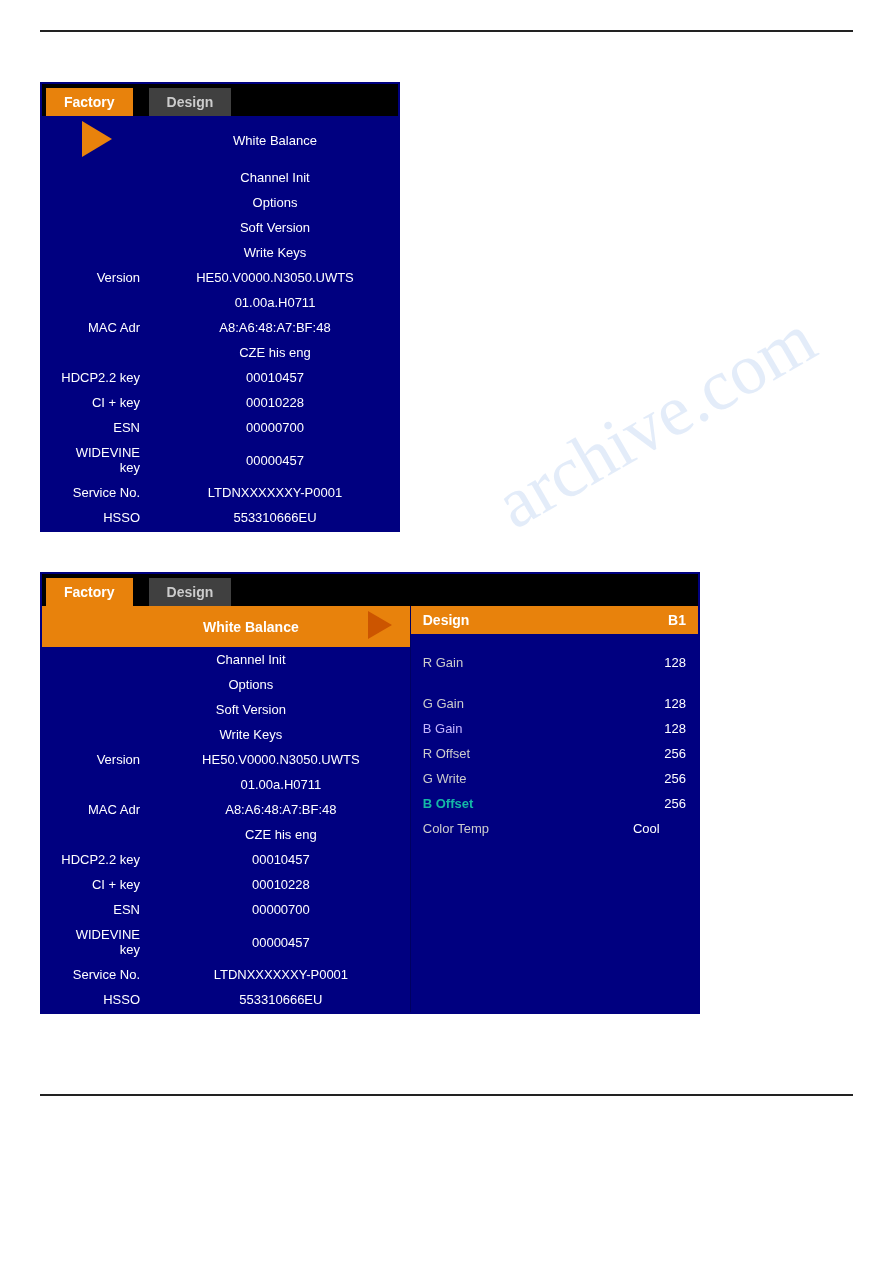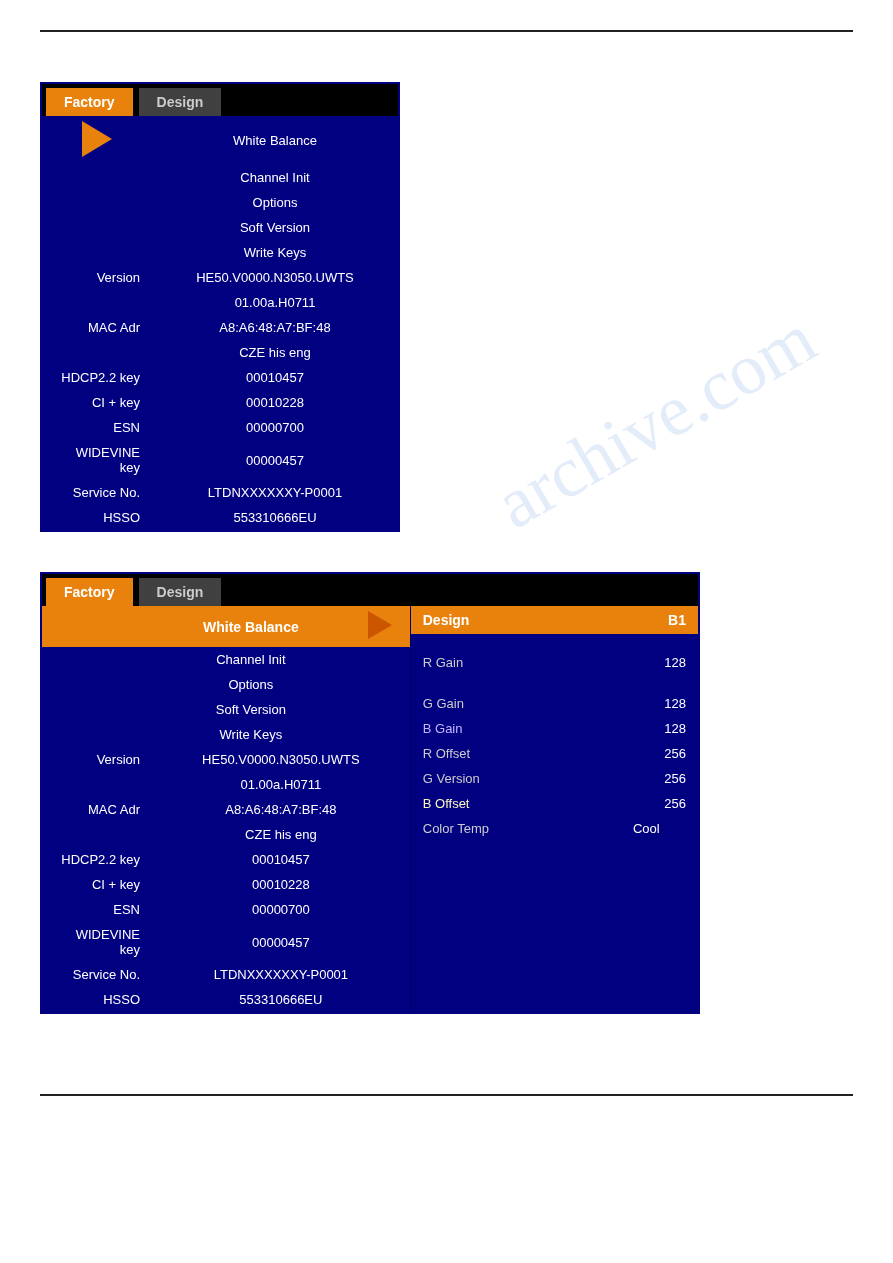--- a/index.html
+++ b/index.html
@@ -35,21 +35,21 @@
       background: #000080;
       border: 2px solid #000080;
       width: 660px;
     }
 
     
     .tab-bar {
       display: flex;
       background: #000;
       padding: 4px 4px 0 4px;
-      gap: 6px;
+      gap: 16px;
     }
 
     .tab {
       padding: 6px 18px;
       font-size: 14px;
       font-weight: bold;
       cursor: pointer;
     }
 
     .tab-active {
@@ -338,25 +338,25 @@
               </tr>
               <tr class="menu-row-normal">
                 <td style="color:#c4b5fd; padding:5px 12px;">B Gain</td>
                 <td style="color:#fff; text-align:right; padding:5px 12px;">128</td>
               </tr>
               <tr class="menu-row-normal">
                 <td style="color:#ccc; padding:5px 12px;">R Offset</td>
                 <td style="color:#fff; text-align:right; padding:5px 12px;">256</td>
               </tr>
               <tr class="menu-row-normal">
-                <td style="color:#ccc; padding:5px 12px;">G Version</td>
+                <td style="color:#ccc; padding:5px 12px;">G Write</td>
                 <td style="color:#fff; text-align:right; padding:5px 12px;">256</td>
               </tr>
               <tr class="menu-row-normal">
-                <td style="color:#fef9c3; padding:5px 12px;">B Offset</td>
+                <td style="color:#14b8a6; padding:5px 12px;font-weight:bold;">B Offset</td>
                 <td style="color:#fff; text-align:right; padding:5px 12px;">256</td>
               </tr>
               <tr class="menu-row-normal">
                 <td style="color:#ccc; padding:5px 12px;">Color Temp</td>
                 <td style="color:#fff; text-align:center; padding:5px 12px;">Cool</td>
               </tr>
             </tbody>
           </table>
         </div>
       </div>

